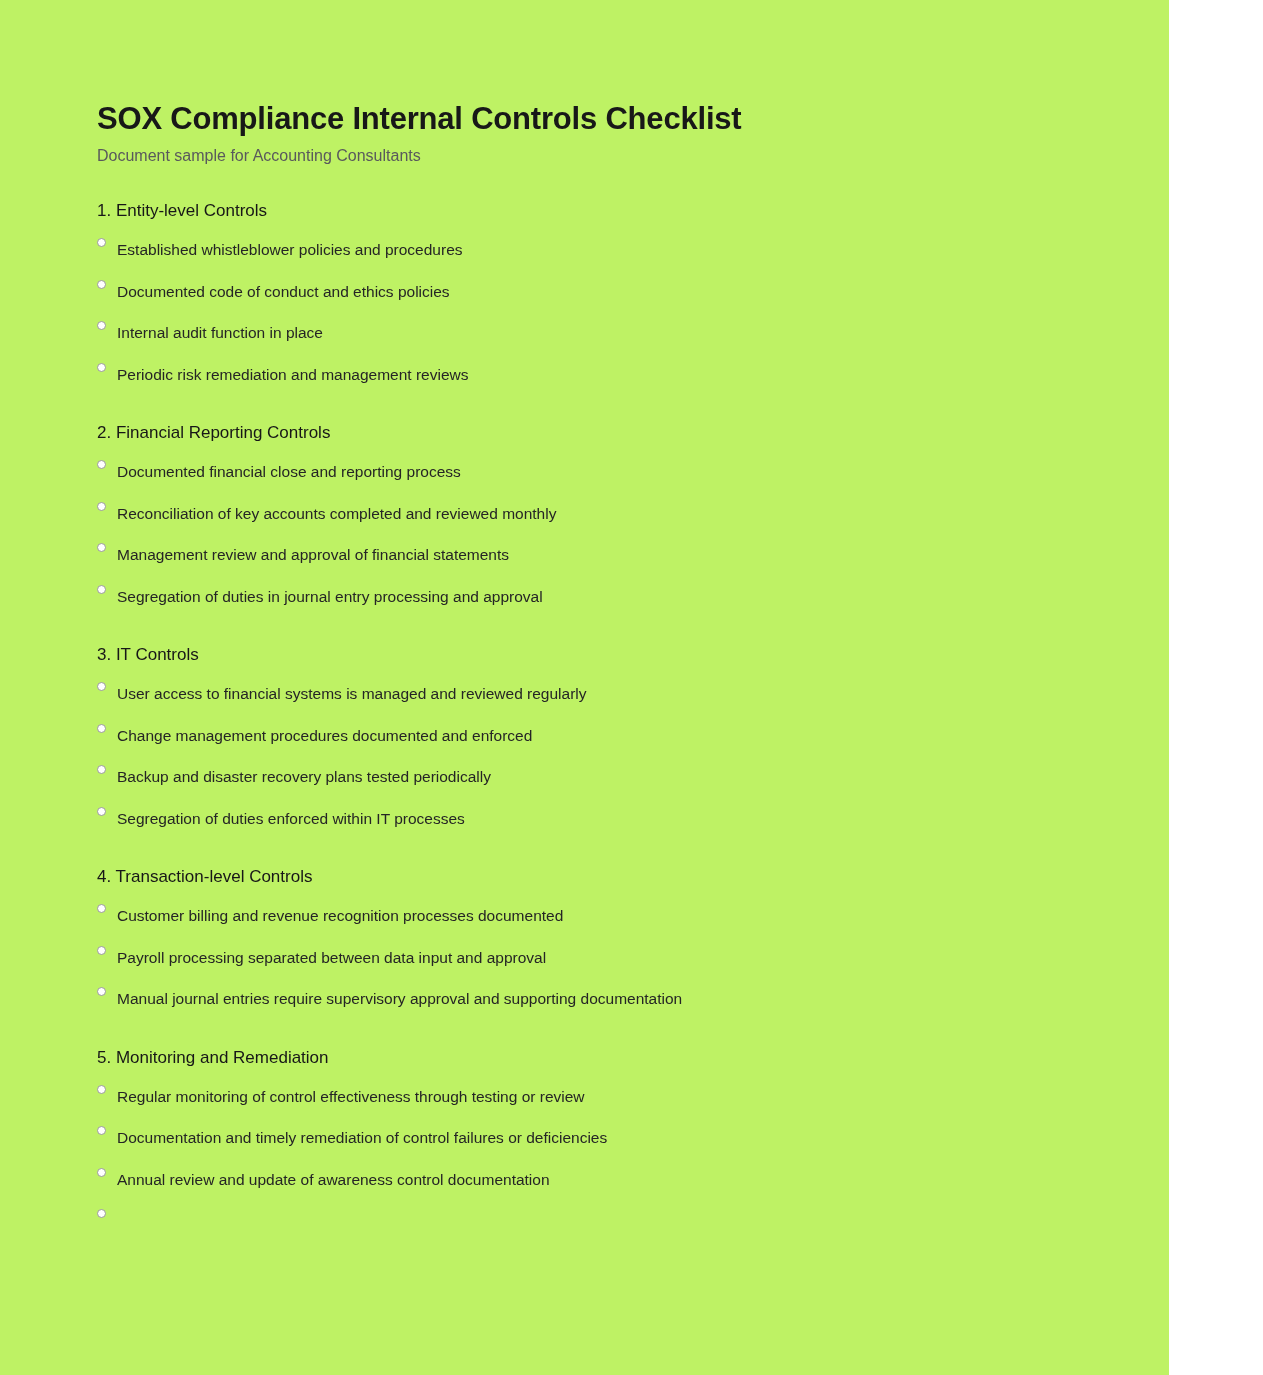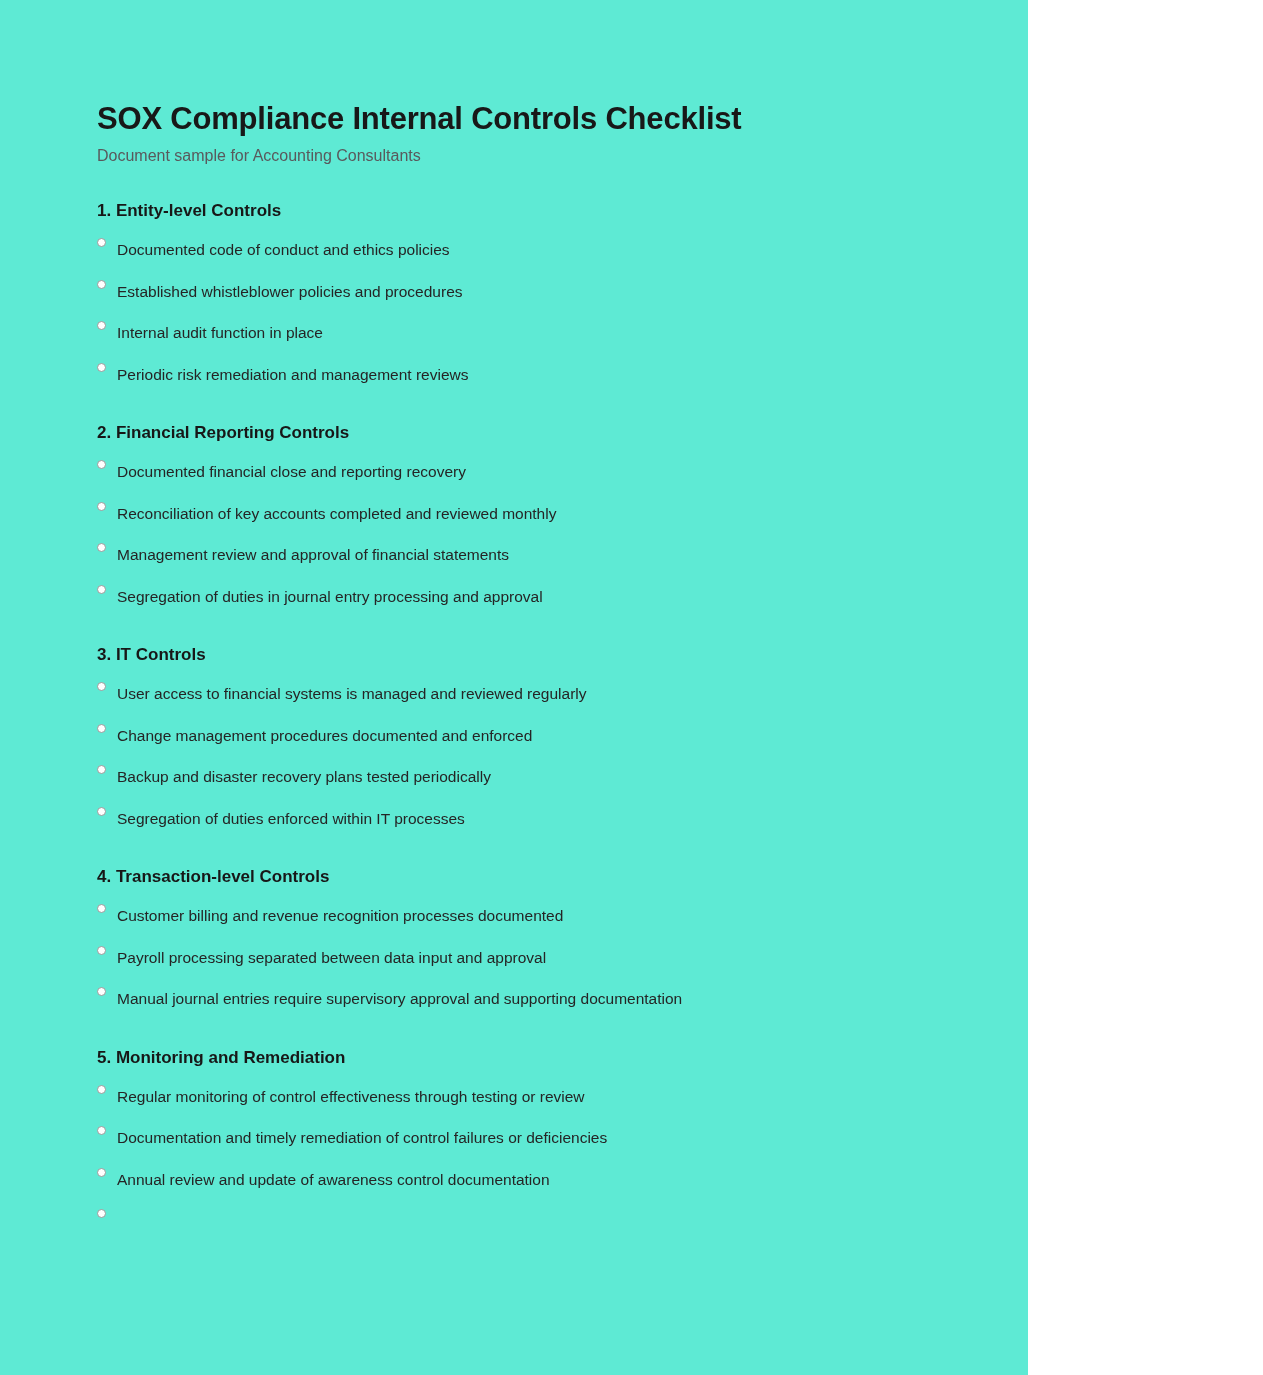--- a/index.html
+++ b/index.html
@@ -10,24 +10,24 @@
   }
   body {
     width: 1263px;
     min-height: 1375px;
     font-family: "Liberation Sans", "DejaVu Sans", sans-serif;
     -webkit-font-smoothing: antialiased;
   }
 
   .page {
     box-sizing: border-box;
-    width: 1028px;
+    width: 1169px;
     min-height: 1375px;
     padding: 100px 97px 60px 97px;
-    background: #5eead4;
+    background: #bef264;
   }
 
   .doc-title {
     margin: 0;
     padding: 0;
     font-size: 31px;
     line-height: 38px;
     font-weight: 700;
     letter-spacing: -0.2px;
     color: #181818;
@@ -60,21 +60,21 @@
 
   .section:first-child {
     margin-top: 33px;
   }
 
   .section-heading {
     margin: 0 0 6px 0;
     padding: 0;
     font-size: 17px;
     line-height: 24px;
-    font-weight: 700;
+    font-weight: 400;
     color: #171717;
   }
 
   .checklist {
     margin: 0;
     padding: 0;
     list-style: none;
   }
 
   .check-item {
@@ -113,30 +113,30 @@
 <div class="page">
 
   <h1 class="doc-title">SOX Compliance Internal Controls Checklist</h1>
 
   <p class="doc-subtitle">Document sample for Accounting Consultants</p>
 
   <div class="sections" id="sections-root">
       <div class="section">
         <h2 class="section-heading">1. Entity-level Controls</h2>
         <div class="checklist">
+          <div class="check-item"><span class="check-box"></span><span class="check-label">Established whistleblower policies and procedures</span></div>
           <div class="check-item"><span class="check-box"></span><span class="check-label">Documented code of conduct and ethics policies</span></div>
-          <div class="check-item"><span class="check-box"></span><span class="check-label">Established whistleblower policies and procedures</span></div>
           <div class="check-item"><span class="check-box"></span><span class="check-label">Internal audit function in place</span></div>
           <div class="check-item"><span class="check-box"></span><span class="check-label">Periodic risk remediation and management reviews</span></div>
         </div>
       </div>
       <div class="section">
         <h2 class="section-heading">2. Financial Reporting Controls</h2>
         <div class="checklist">
-          <div class="check-item"><span class="check-box"></span><span class="check-label">Documented financial close and reporting recovery</span></div>
+          <div class="check-item"><span class="check-box"></span><span class="check-label">Documented financial close and reporting process</span></div>
           <div class="check-item"><span class="check-box"></span><span class="check-label">Reconciliation of key accounts completed and reviewed monthly</span></div>
           <div class="check-item"><span class="check-box"></span><span class="check-label">Management review and approval of financial statements</span></div>
           <div class="check-item"><span class="check-box"></span><span class="check-label">Segregation of duties in journal entry processing and approval</span></div>
         </div>
       </div>
       <div class="section">
         <h2 class="section-heading">3. IT Controls</h2>
         <div class="checklist">
           <div class="check-item"><span class="check-box"></span><span class="check-label">User access to financial systems is managed and reviewed regularly</span></div>
           <div class="check-item"><span class="check-box"></span><span class="check-label">Change management procedures documented and enforced</span></div>

